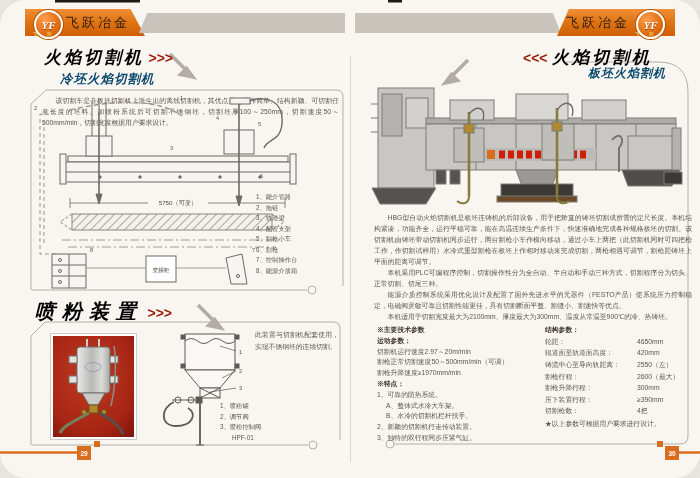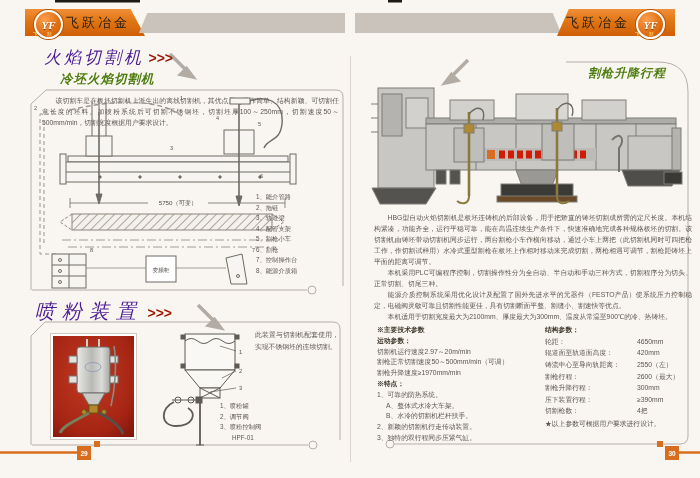--- a/index.html
+++ b/index.html
@@ -1,32 +1,32 @@
 <!DOCTYPE html>
 <html><head>
 <meta charset="utf-8">
 <style>
   html,body{margin:0;padding:0;background:#e8e4de;}
   #spread{position:relative;width:700px;height:478px;background:#f9f6f1;overflow:hidden;
-          font-family:"Liberation Sans",sans-serif;color:#57504a;}
+          font-family:"Liberation Sans",sans-serif;color:#57504a;border-radius:26px;}
   .abs{position:absolute;}
   .banner-orange{background:linear-gradient(180deg,#f08f38 0%,#e07514 45%,#cf5f08 100%);}
   .banner-gray{background:#c9c3bc;}
   .brand-name{font-size:13px;font-weight:normal;color:#2e2012;letter-spacing:3px;white-space:nowrap;}
   .logo-circle{width:25px;height:25px;border-radius:50%;background:radial-gradient(circle at 35% 30%,#ff9f4d,#d96508 70%,#b54e02);
                border:2px solid #fff;box-shadow:0 0 0 1px #b35406;display:flex;align-items:center;justify-content:center;}
   .logo-yf{color:#fff;font-weight:bold;font-style:italic;font-size:11px;font-family:"Liberation Serif",serif;
            text-shadow:0 1px 1px #8a3a00;}
   .logo-caption{font-size:5px;color:#ffe27a;letter-spacing:9px;white-space:nowrap;}
-  .red-title{font-family:"Liberation Serif",serif;font-style:italic;font-weight:normal;
-             font-size:17px;color:#4c1d95;letter-spacing:3px;white-space:nowrap;}
+  .red-title{font-family:"Liberation Serif",serif;font-style:italic;font-weight:bold;
+             font-size:17px;color:#000000;letter-spacing:3px;white-space:nowrap;}
   .red-chev{font-family:"Liberation Sans",sans-serif;font-style:normal;font-weight:900;
             font-size:14px;color:#9a1700;letter-spacing:0px;}
   .navy-sub{font-family:"Liberation Serif",serif;font-style:italic;font-weight:bold;
-            font-size:12.5px;color:#4d7c0f;letter-spacing:1px;white-space:nowrap;}
+            font-size:12.5px;color:#0c4a6e;letter-spacing:1px;white-space:nowrap;}
   .body-text{font-size:6.8px;line-height:11px;text-align:justify;color:#5d554e;}
   .indent{text-indent:2em;}
   .legend-list div{font-size:6.3px;line-height:10.5px;color:#5d554e;white-space:nowrap;}
   .param-line{font-size:6.8px;line-height:10.8px;white-space:nowrap;color:#5d554e;}
   .param-bold{font-weight:bold;color:#40392f;}
   .p-indent{padding-left:9px;}
   .struct-row{display:flex;font-size:6.8px;line-height:11.6px;color:#5d554e;}
   .struct-row .lab{width:92px;flex:none;white-space:nowrap;}
   .struct-row .val{flex:1;white-space:nowrap;}
   .badge{background:#d96d1e;color:#fff;font-size:6.5px;font-weight:bold;
@@ -281,21 +281,25 @@
 
   <div class="abs body-text" style="left:255px;top:329px;width:84px;line-height:12px;">此装置与切割机配套使用，实现不锈钢坯的连续切割。</div>
 
   <div class="abs legend-list" style="left:220px;top:401px;">
     <div>1、喷粉罐</div>
     <div>2、调节阀</div>
     <div>3、喷粉控制阀</div>
     <div style="padding-left:12px;">HPF-01</div>
   </div>
 
-  <div class="abs navy-sub" style="left:577px;top:65px;width:100px;text-align:center;font-size:12px;">割枪升降行程</div>
+  <div class="abs" style="left:510px;top:46px;width:142px;text-align:right;">
+    <span class="red-chev">&lt;&lt;&lt;</span>
+    <span class="red-title">火焰切割机</span>
+  </div>
+  <div class="abs navy-sub" style="left:577px;top:65px;width:100px;text-align:center;font-size:12px;">板坯火焰割机</div>
 
   <svg class="abs" style="left:366px;top:84px;" width="326" height="126" viewBox="0 0 326 126">
     <g stroke="#7d7c78" stroke-width="1">
 
       <rect x="12" y="4" width="56" height="100" fill="#c8c7c3"></rect>
       <rect x="16" y="10" width="20" height="42" fill="#b4b3af"></rect>
       <rect x="40" y="14" width="22" height="30" fill="#d2d1cd"></rect>
       <line x1="5" y1="20" x2="12" y2="20"></line>
         <line x1="5" y1="34" x2="12" y2="34"></line>
         <line x1="5" y1="48" x2="12" y2="48"></line>

